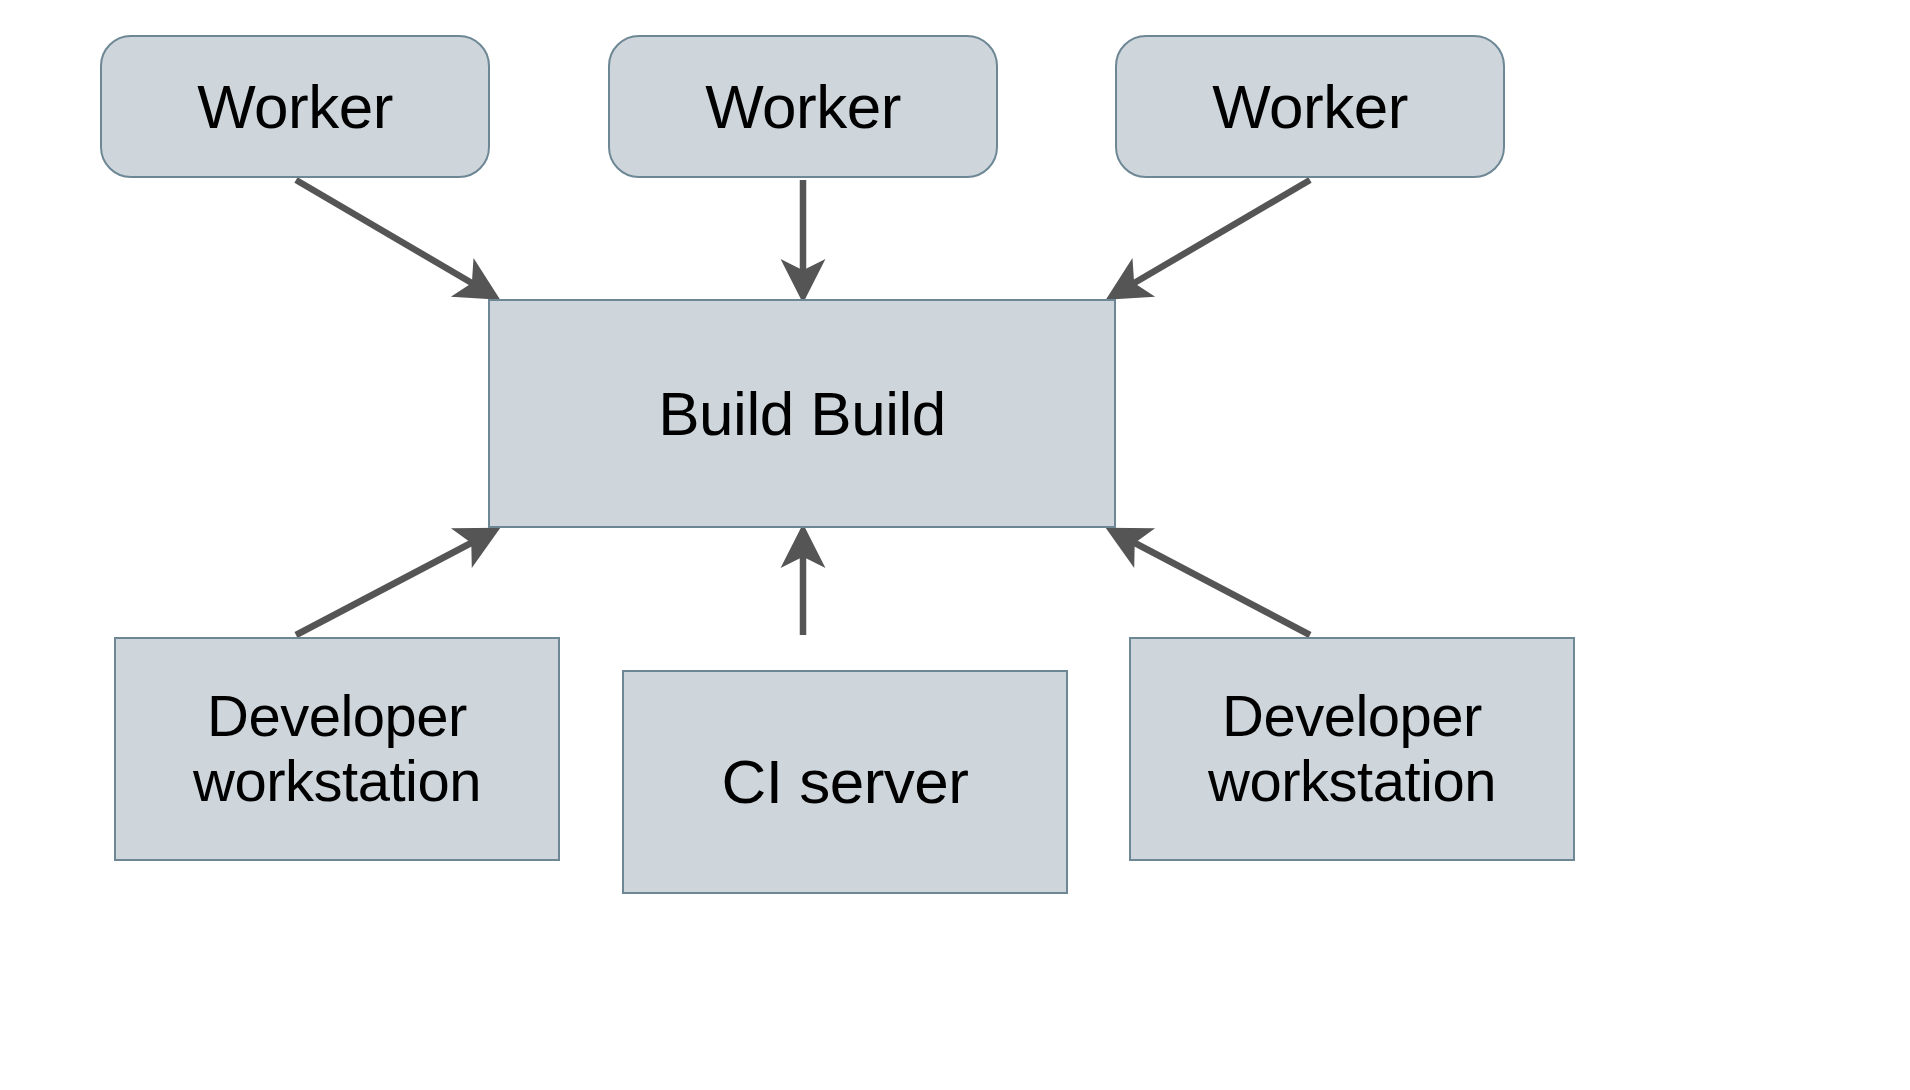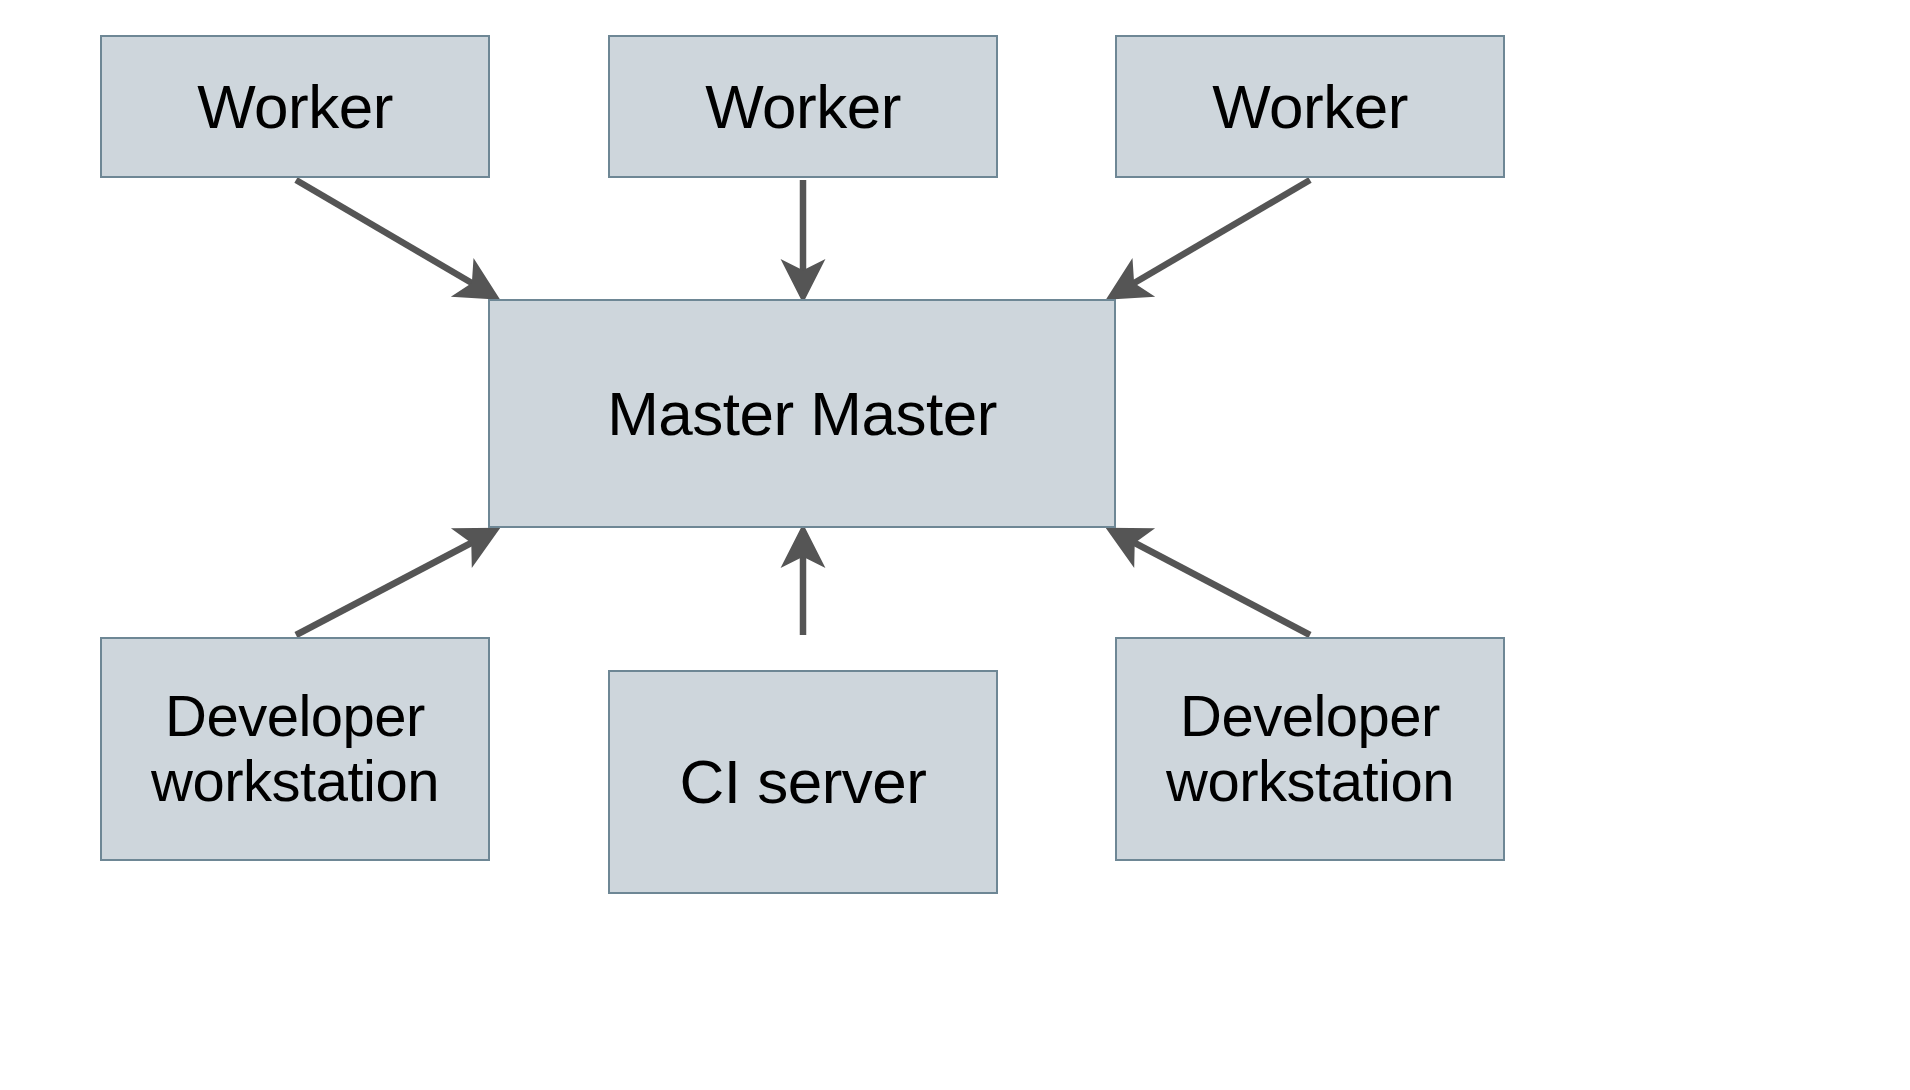--- a/index.html
+++ b/index.html
@@ -38,22 +38,22 @@
     z-index: 2;
   }
   .node-label {
     font-family: "Liberation Sans", sans-serif;
     font-weight: 400;
     color: #000000;
     line-height: 1.12;
     white-space: pre-line;
     letter-spacing: -0.5px;
   }
-  .node.worker  { width: 390px; height: 143px; }
-  .node.bottom  { width: 390px; height: 224px; }
+  .node.worker  { width: 390px; height: 143px; border-radius: 31px; }
+  .node.bottom  { width: 446px; height: 224px; margin-left: 14px; }
   .node.master  { width: 628px; height: 229px; }
 
   .size-lg  { font-size: 62px; }
   .size-md  { font-size: 58px; }
 
   
   #node-worker-1 { left: 100px;  top: 35px; }
   #node-worker-2 { left: 608px;  top: 35px; }
   #node-worker-3 { left: 1115px; top: 35px; }
   #node-build-master { left: 488px; top: 299px; }
@@ -92,21 +92,21 @@
 
   <div class="node worker" id="node-worker-2">
     <span class="node-label size-lg">Worker</span>
   </div>
 
   <div class="node worker" id="node-worker-3">
     <span class="node-label size-lg">Worker</span>
   </div>
 
   <div class="node master" id="node-build-master">
-    <span class="node-label size-lg">Master Master</span>
+    <span class="node-label size-lg">Build Build</span>
   </div>
 
   <div class="node bottom" id="node-dev-ws-left">
     <span class="node-label size-md">Developer
 workstation</span>
   </div>
 
   <div class="node bottom" id="node-ci-server">
     <span class="node-label size-lg">CI server</span>
   </div>

